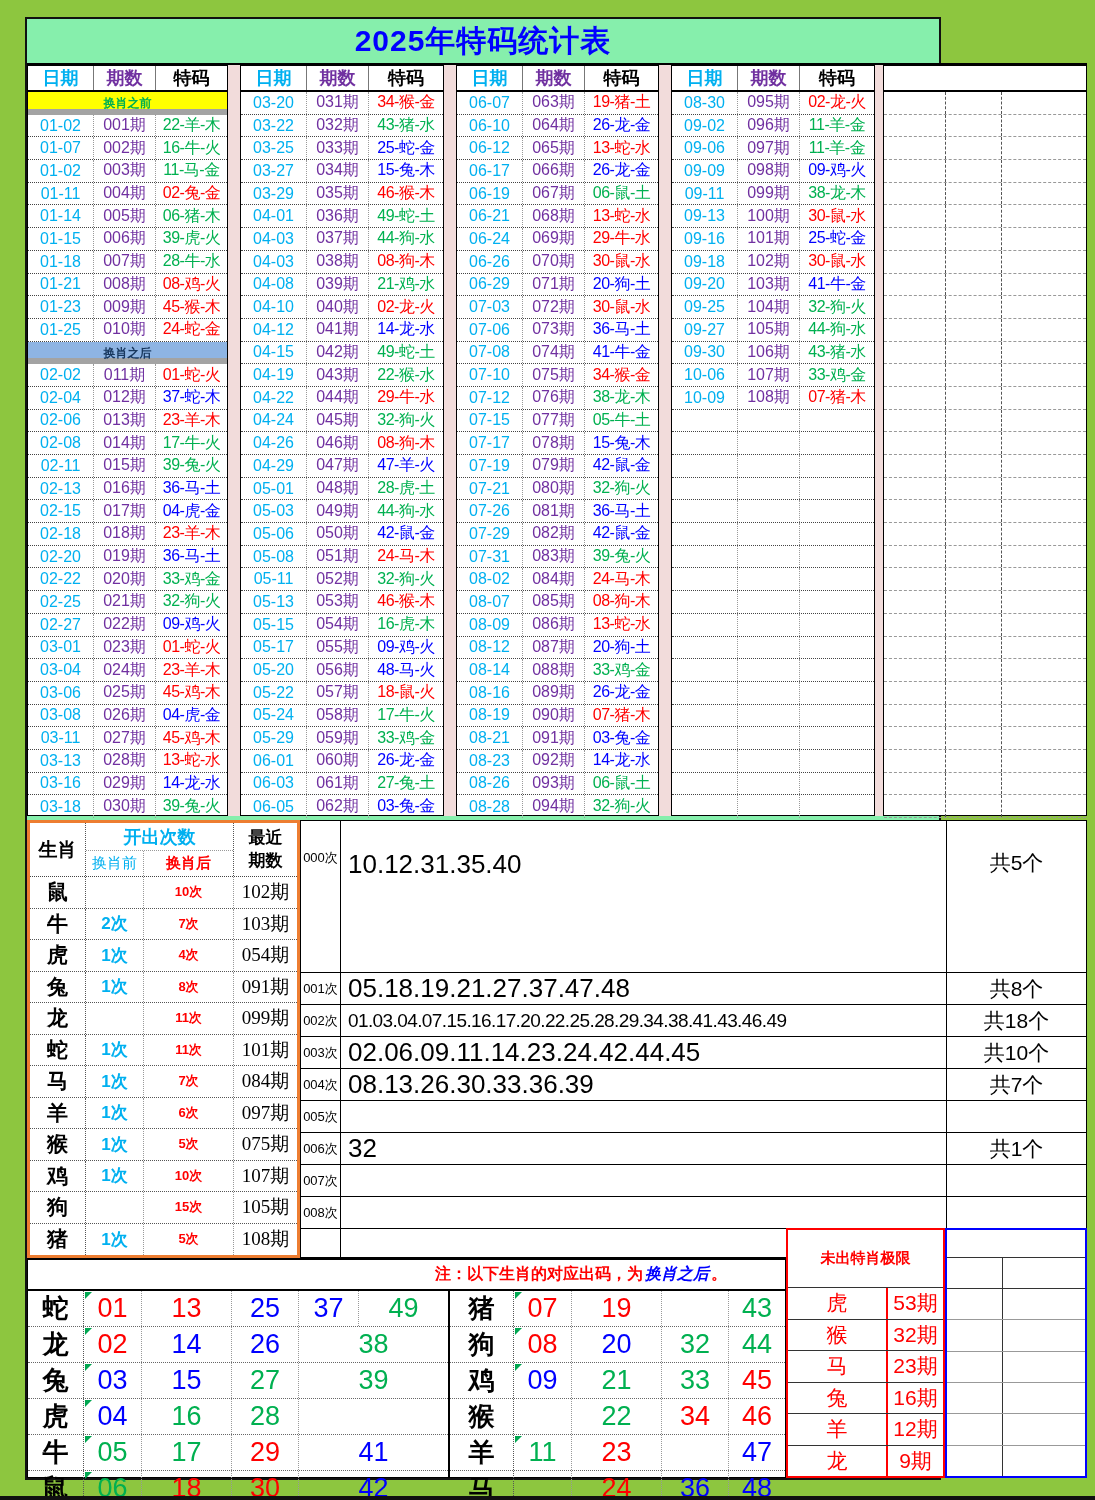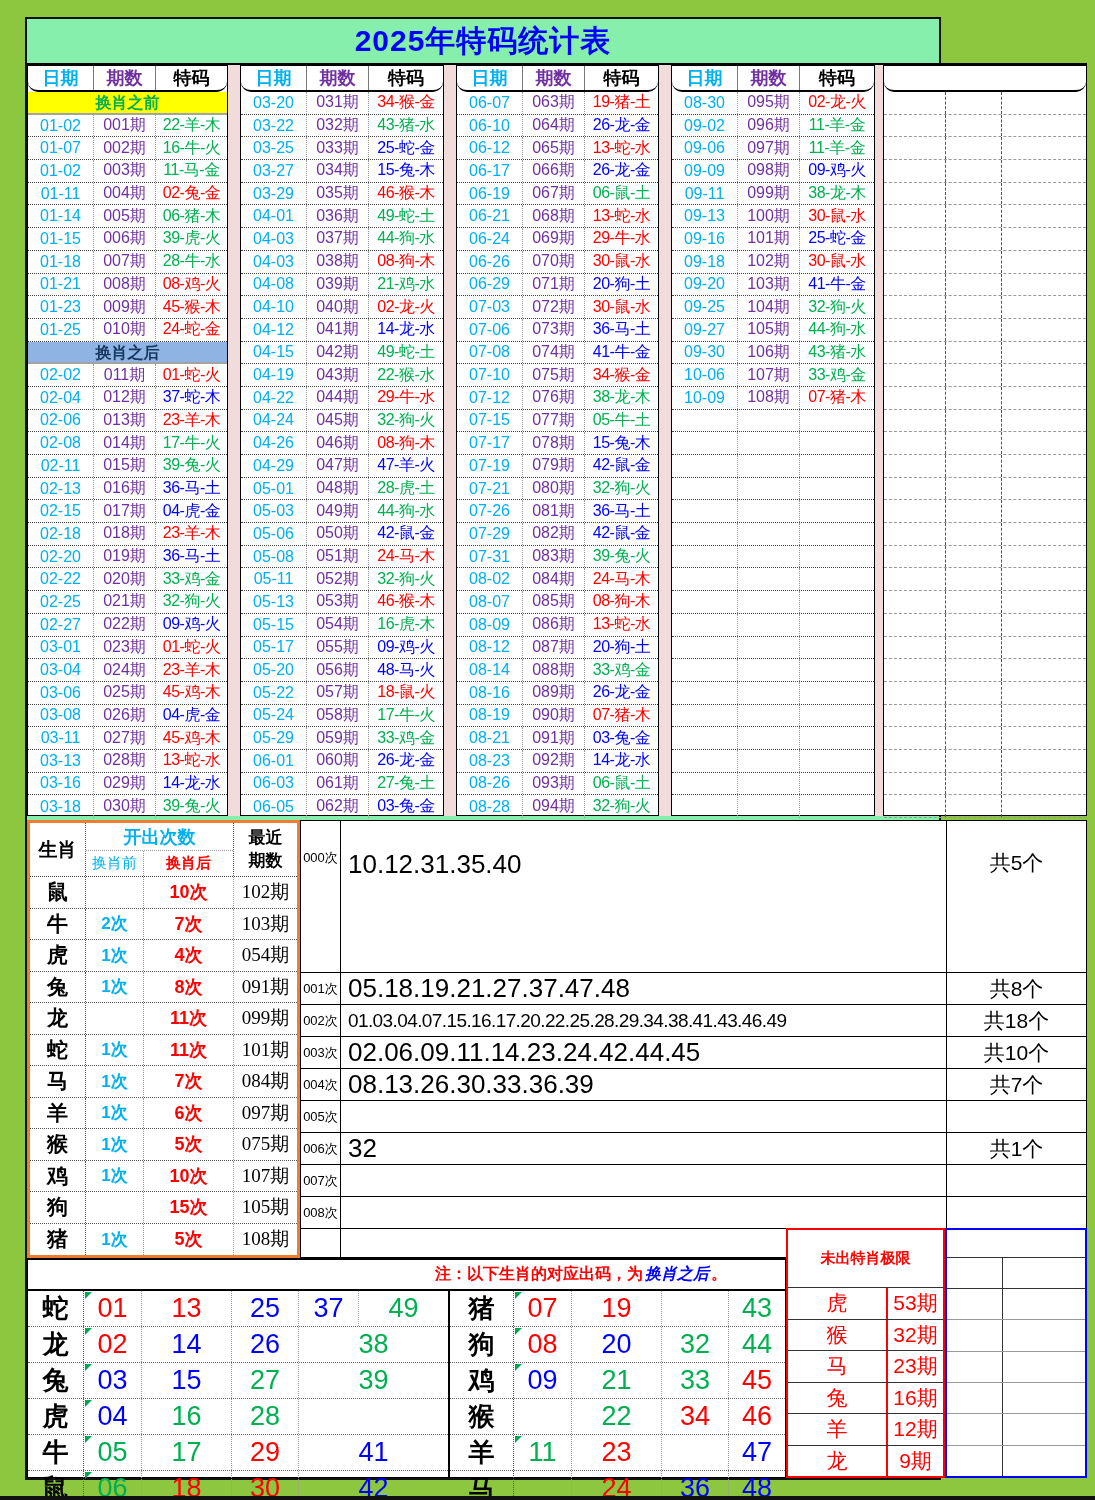--- a/index.html
+++ b/index.html
@@ -6,32 +6,32 @@
   body{font-family:"Liberation Sans","DejaVu Sans",sans-serif;background:#fff;}
   .frame{position:relative;width:1095px;height:1500px;background:#8dc63f;border-bottom:4px solid #111;box-sizing:border-box;overflow:hidden;}
   .sheet{position:absolute;left:13px;top:17px;width:916px;height:1463px;background:#86efac;border:2px solid #111;box-sizing:border-box;margin-left:12px;}
   .title{position:absolute;left:0;top:0;width:100%;height:44px;line-height:44px;text-align:center;color:#0000ff;font-size:30px;font-weight:bold;letter-spacing:1px;}
   
   .top-table{position:absolute;left:0;top:44px;width:1060px;height:753px;display:flex;border-top:2px solid #000;box-sizing:border-box;}
   .tgroup{border:1.5px solid #000;display:flex;flex-direction:column;background:#fff;box-sizing:border-box;}
   .g1{width:201px;}.g2{width:204px;}.g3{width:203px;}.g4{width:204px;}
   .psep{width:12px;background:#f2dcdb;}
   .psep.narrow{width:8px;}
-  .thead-row{display:flex;height:26px;border-bottom:2px solid #000;font-weight:bold;font-size:18px;align-items:center;flex:none;box-sizing:border-box;border-radius:10px;}
+  .thead-row{display:flex;height:26px;border-bottom:2px solid #000;font-weight:bold;font-size:18px;align-items:center;flex:none;box-sizing:border-box;}
   .hc{text-align:center;box-sizing:border-box;}
   .hdate{width:66px;color:#00b0f0;border-right:1px solid #777;}
   .hperiod{width:62px;color:#7030a0;border-right:1px solid #777;}
   .hcode{flex:1;color:#000;}
   .trow{display:flex;height:22.7px;border-bottom:1px dotted #444;box-sizing:border-box;align-items:center;flex:none;overflow:hidden;}
   .trow:last-child{border-bottom:none;}
   .tc{text-align:center;box-sizing:border-box;height:100%;display:flex;align-items:center;justify-content:center;}
   .tdate{width:66px;color:#00b0f0;border-right:1px dotted #999;font-size:16px;}
   .tperiod{width:62px;color:#7030a0;border-right:1px dotted #999;font-size:16px;}
   .tcode{flex:1;font-size:16px;letter-spacing:-0.5px;}
-  .band{height:22.7px;text-align:center;font-weight:bold;font-size:16px;line-height:22.7px;border-bottom:2px solid #a3a3a3;box-sizing:border-box;flex:none;}
+  .band{height:22.7px;text-align:center;font-weight:bold;font-size:12px;line-height:22.7px;border-bottom:6px solid #a3a3a3;box-sizing:border-box;flex:none;}
   .band.yellow{background:#ffff00;color:#00b050;}
   .band.bluebg{background:#8eb4e3;color:#17375e;}
   .cg{color:#00b050;}.cr{color:#ff0000;}.cb{color:#0000ff;}
   .egroup .e1{width:62px;border-right:1px dashed #555;}
   .egroup .e2{width:56px;border-right:1px dashed #555;}
   .egroup .e3{flex:1;}
   .egroup .trow{border-bottom:1px dashed #999;}
   
   .stats{position:absolute;left:0;top:801px;width:273px;height:438px;border:3px solid #ed7d31;box-sizing:border-box;background:#fff;display:flex;flex-direction:column;}
   .stats-head{height:54px;border-bottom:1px dotted #444;display:flex;flex:none;box-sizing:border-box;}
@@ -40,21 +40,21 @@
   .sh-count{height:28px;color:#00b0f0;font-weight:bold;font-size:18px;display:flex;align-items:center;justify-content:center;border-bottom:1px dotted #999;box-sizing:border-box;}
   .sh-sub{flex:1;display:flex;}
   .sh-before{width:58px;color:#00b0f0;font-weight:normal;font-size:15px;display:flex;align-items:center;justify-content:center;border-right:1px dotted #999;box-sizing:border-box;}
   .sh-after{flex:1;color:#ff0000;font-weight:bold;font-size:15px;display:flex;align-items:center;justify-content:center;}
   .sh-recent{flex:1;font-weight:bold;font-size:17px;display:flex;align-items:center;justify-content:center;text-align:center;line-height:1.3;white-space:pre-line;}
   .srow{height:31.5px;display:flex;border-bottom:1px dotted #555;box-sizing:border-box;align-items:center;flex:none;}
   .srow:last-child{border-bottom:none;}
   .sc{height:100%;display:flex;align-items:center;justify-content:center;box-sizing:border-box;}
   .s-zodiac{width:56px;font-size:21px;font-weight:bold;border-right:1px dotted #555;}
   .s-before{width:58px;color:#00b0f0;font-weight:bold;font-size:17px;border-right:1px dotted #999;}
-  .s-after{width:90px;color:#ff0000;font-weight:bold;font-size:18px;border-right:1px dotted #999;}
+  .s-after{width:90px;color:#ff0000;font-weight:bold;font-size:13px;border-right:1px dotted #999;}
   .s-recent{flex:1;font-family:"Liberation Serif","DejaVu Serif",serif;font-size:19px;}
   
   .freq{position:absolute;left:273px;top:801px;width:787px;height:438px;border:1px solid #000;box-sizing:border-box;background:#fff;display:flex;flex-direction:column;}
   .frow{display:flex;height:32px;border-bottom:1px solid #000;box-sizing:border-box;flex:none;}
   .ftall{height:152px;}
   .fblank{flex:1;border-bottom:none;}
   .fc{height:100%;display:flex;align-items:center;box-sizing:border-box;}
   .flabel{width:40px;border-right:1px solid #000;font-size:13px;justify-content:center;}
   .fnums{flex:1;font-size:26px;padding-left:7px;white-space:nowrap;overflow:hidden;}
   .fsmall{font-size:19px;letter-spacing:-0.6px;}

